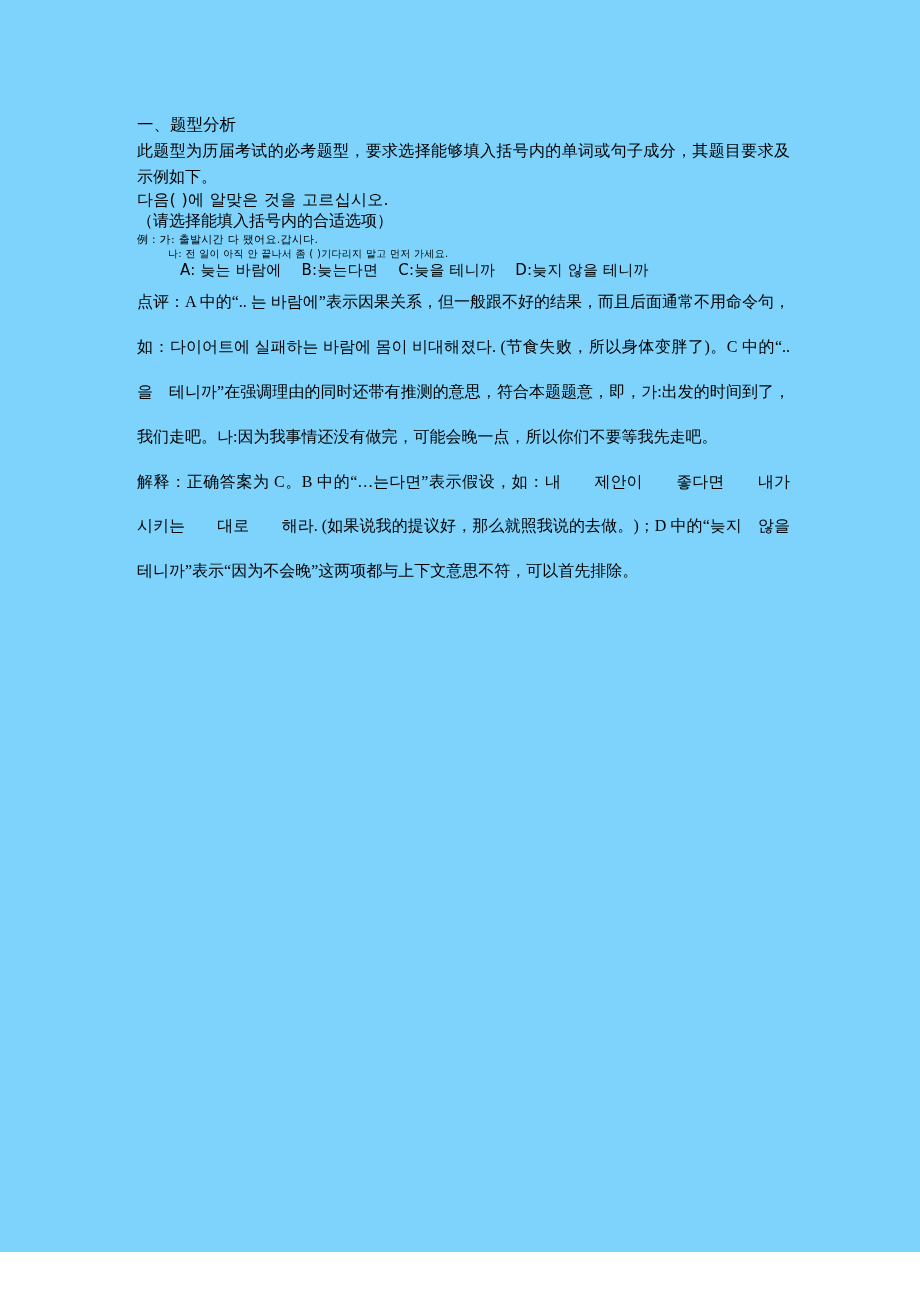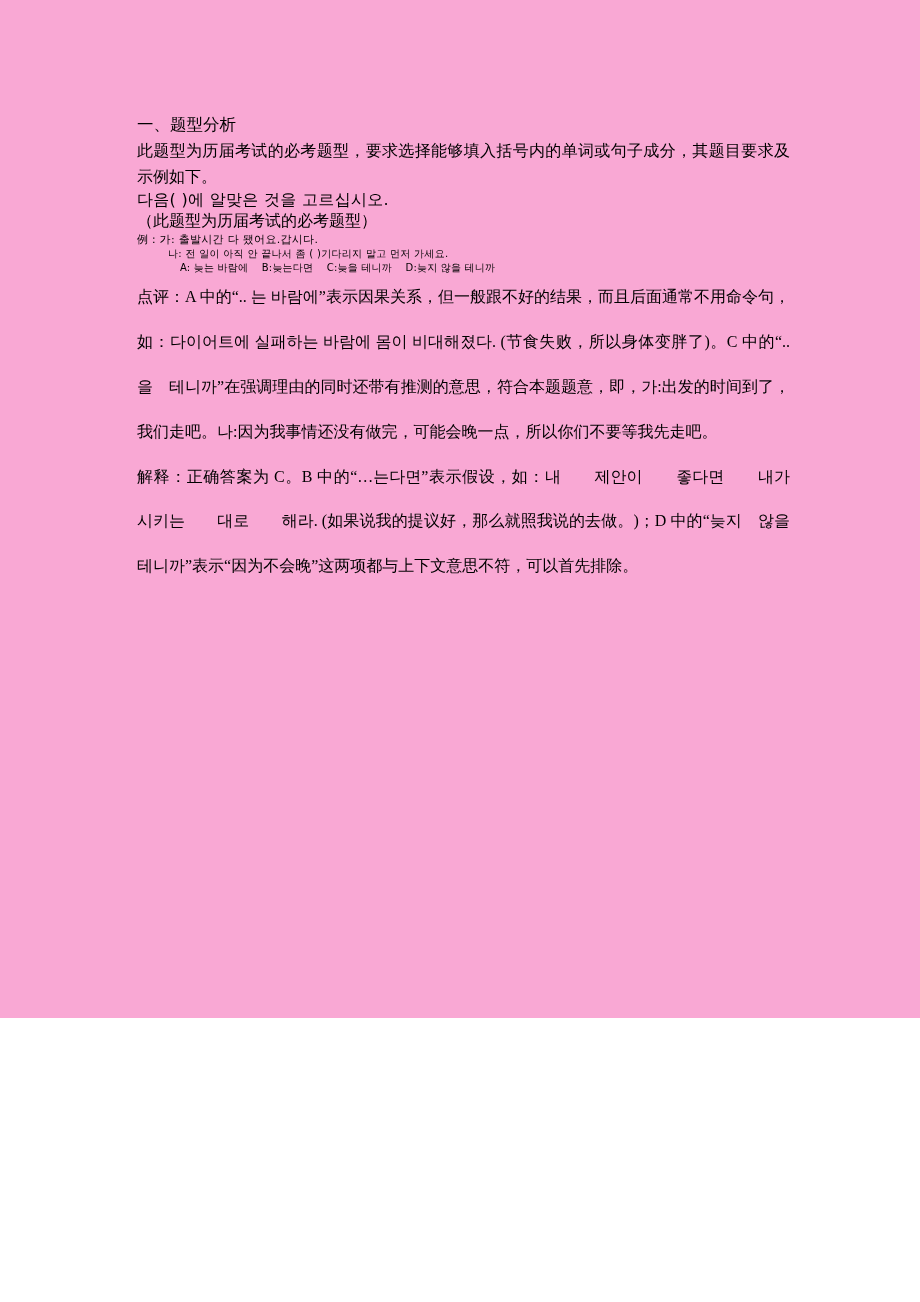--- a/index.html
+++ b/index.html
@@ -1,23 +1,23 @@
 <!DOCTYPE html>
 <html><head>
 <meta charset="utf-8">
 <style>
   * { box-sizing: border-box; }
   html, body { margin: 0; padding: 0; background: #ffffff; }
 
   .page {
     position: relative;
     width: 920px;
-    height: 1018px;
+    height: 1252px;
     margin: 0 auto;
-    background: #f9a8d4;
+    background: #7dd3fc;
     color: #000000;
     padding: 112px 130px 0 137px;
     overflow: hidden;
     font-family: "Liberation Serif", "DejaVu Serif", serif;
     font-size: 16px;
   }
 
   .page p, .page h2, .page h3 { margin: 0; font-weight: 400; }
 
   .h   { font-size: 16.5px; line-height: 1.55; }
@@ -29,21 +29,21 @@
     text-align: justify;
   }
 
   .kr { font-family: "DejaVu Sans", "Liberation Sans", sans-serif; }
 
   .prompt  { margin-top: 66px; font-size: 16px; font-weight: 500; letter-spacing: 0.3px; }
   .cn-note { margin-top: 28px; font-size: 16px; }
 
   .ex1  { margin-top: 62px; font-size: 11px; letter-spacing: 0.3px; }
   .ex2  { margin-top: 48px; padding-left: 31px; font-size: 10px; letter-spacing: 0.3px; }
-  .opts { margin-top: 35px; padding-left: 43px; font-size: 10px; letter-spacing: 0.2px; }
+  .opts { margin-top: 35px; padding-left: 43px; font-size: 15px; letter-spacing: 0.2px; }
 
   .para {
     line-height: 2.8;
     text-align: justify;
   }
   .para-explanation { margin-top: 16px; }
   .para-comment     { margin-top: 30px; }
   .para-tip         { margin-top: 20px; text-align: left; }
 </style>
 </head>
@@ -51,21 +51,21 @@
 
 <div class="page">
 
   <h2 class="h">一、题型分析</h2>
 
 
   <p class="intro">此题型为历届考试的必考题型，要求选择能够填入括号内的单词或句子成分，其题目要求及示例如下。</p>
 
   <p class="kr prompt">다음( )에 알맞은 것을 고르십시오.</p>
 
-  <p class="cn-note">（此题型为历届考试的必考题型）</p>
+  <p class="cn-note">（请选择能填入括号内的合适选项）</p>
 
   <p class="kr ex1">例：가: 출발시간 다 됐어요.갑시다.</p>
 
   <p class="kr ex2">나: 전 일이 아직 안 끝나서 좀 ( )기다리지 말고 먼저 가세요.</p>
 
   <p class="kr opts">A: 늦는 바람에　 B:늦는다면　 C:늦을 테니까　 D:늦지 않을 테니까</p>
 
   <p class="para para-comment">点评：A 中的“.. 는  바람에”表示因果关系，但一般跟不好的结果，而且后面通常不用命令句，如：다이어트에 실패하는 바람에 몸이 비대해졌다. (节食失败，所以身体变胖了)。C 中的“.. 을　테니까”在强调理由的同时还带有推测的意思，符合本题题意，即，가:出发的时间到了，我们走吧。나:因为我事情还没有做完，可能会晚一点，所以你们不要等我先走吧。</p>
 
   <p class="para para-explanation">解释：正确答案为 C。B 中的“…는다면”表示假设，如：내　　제안이　　좋다면　　내가 시키는　　대로　　해라. (如果说我的提议好，那么就照我说的去做。)；D 中的“늦지　않을 테니까”表示“因为不会晚”这两项都与上下文意思不符，可以首先排除。</p>

